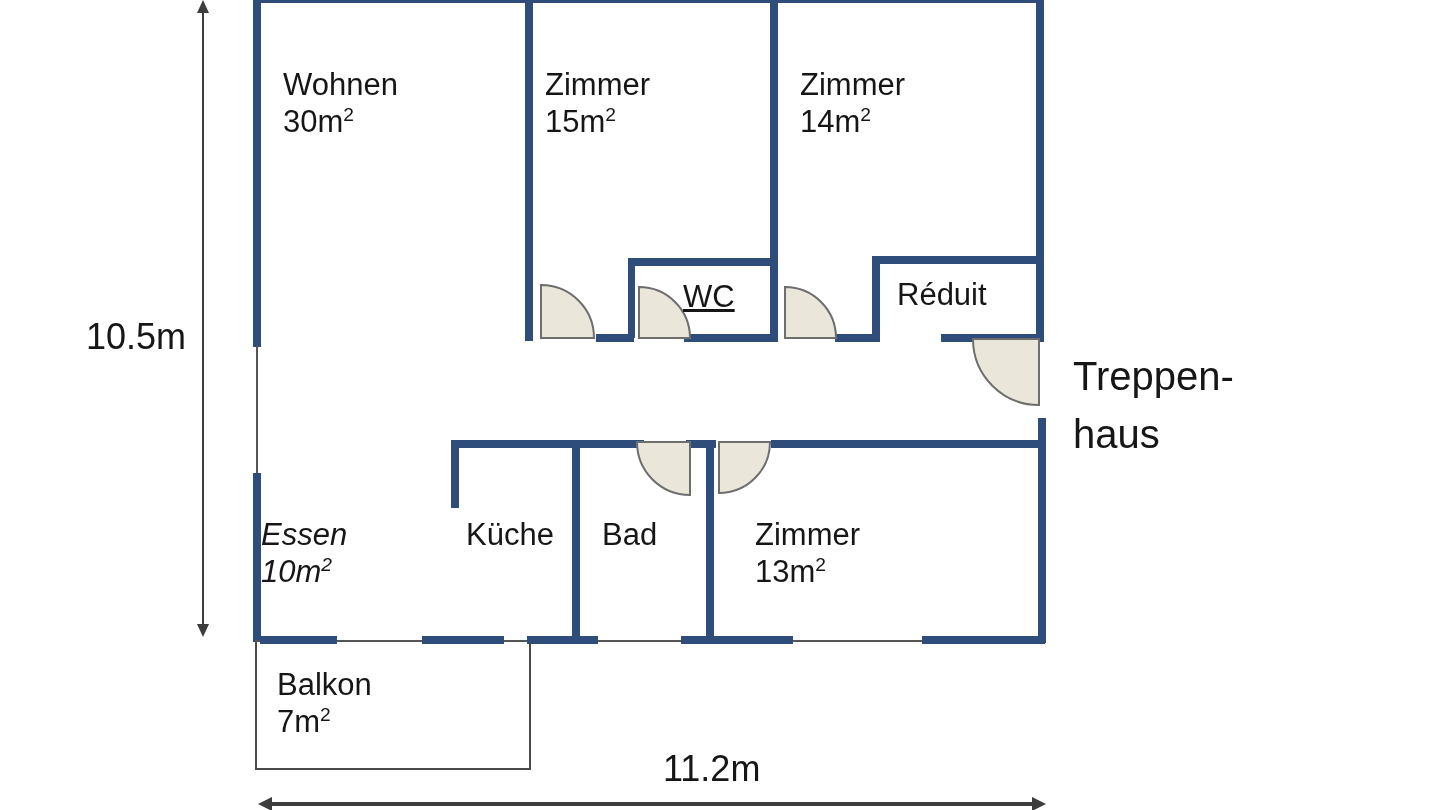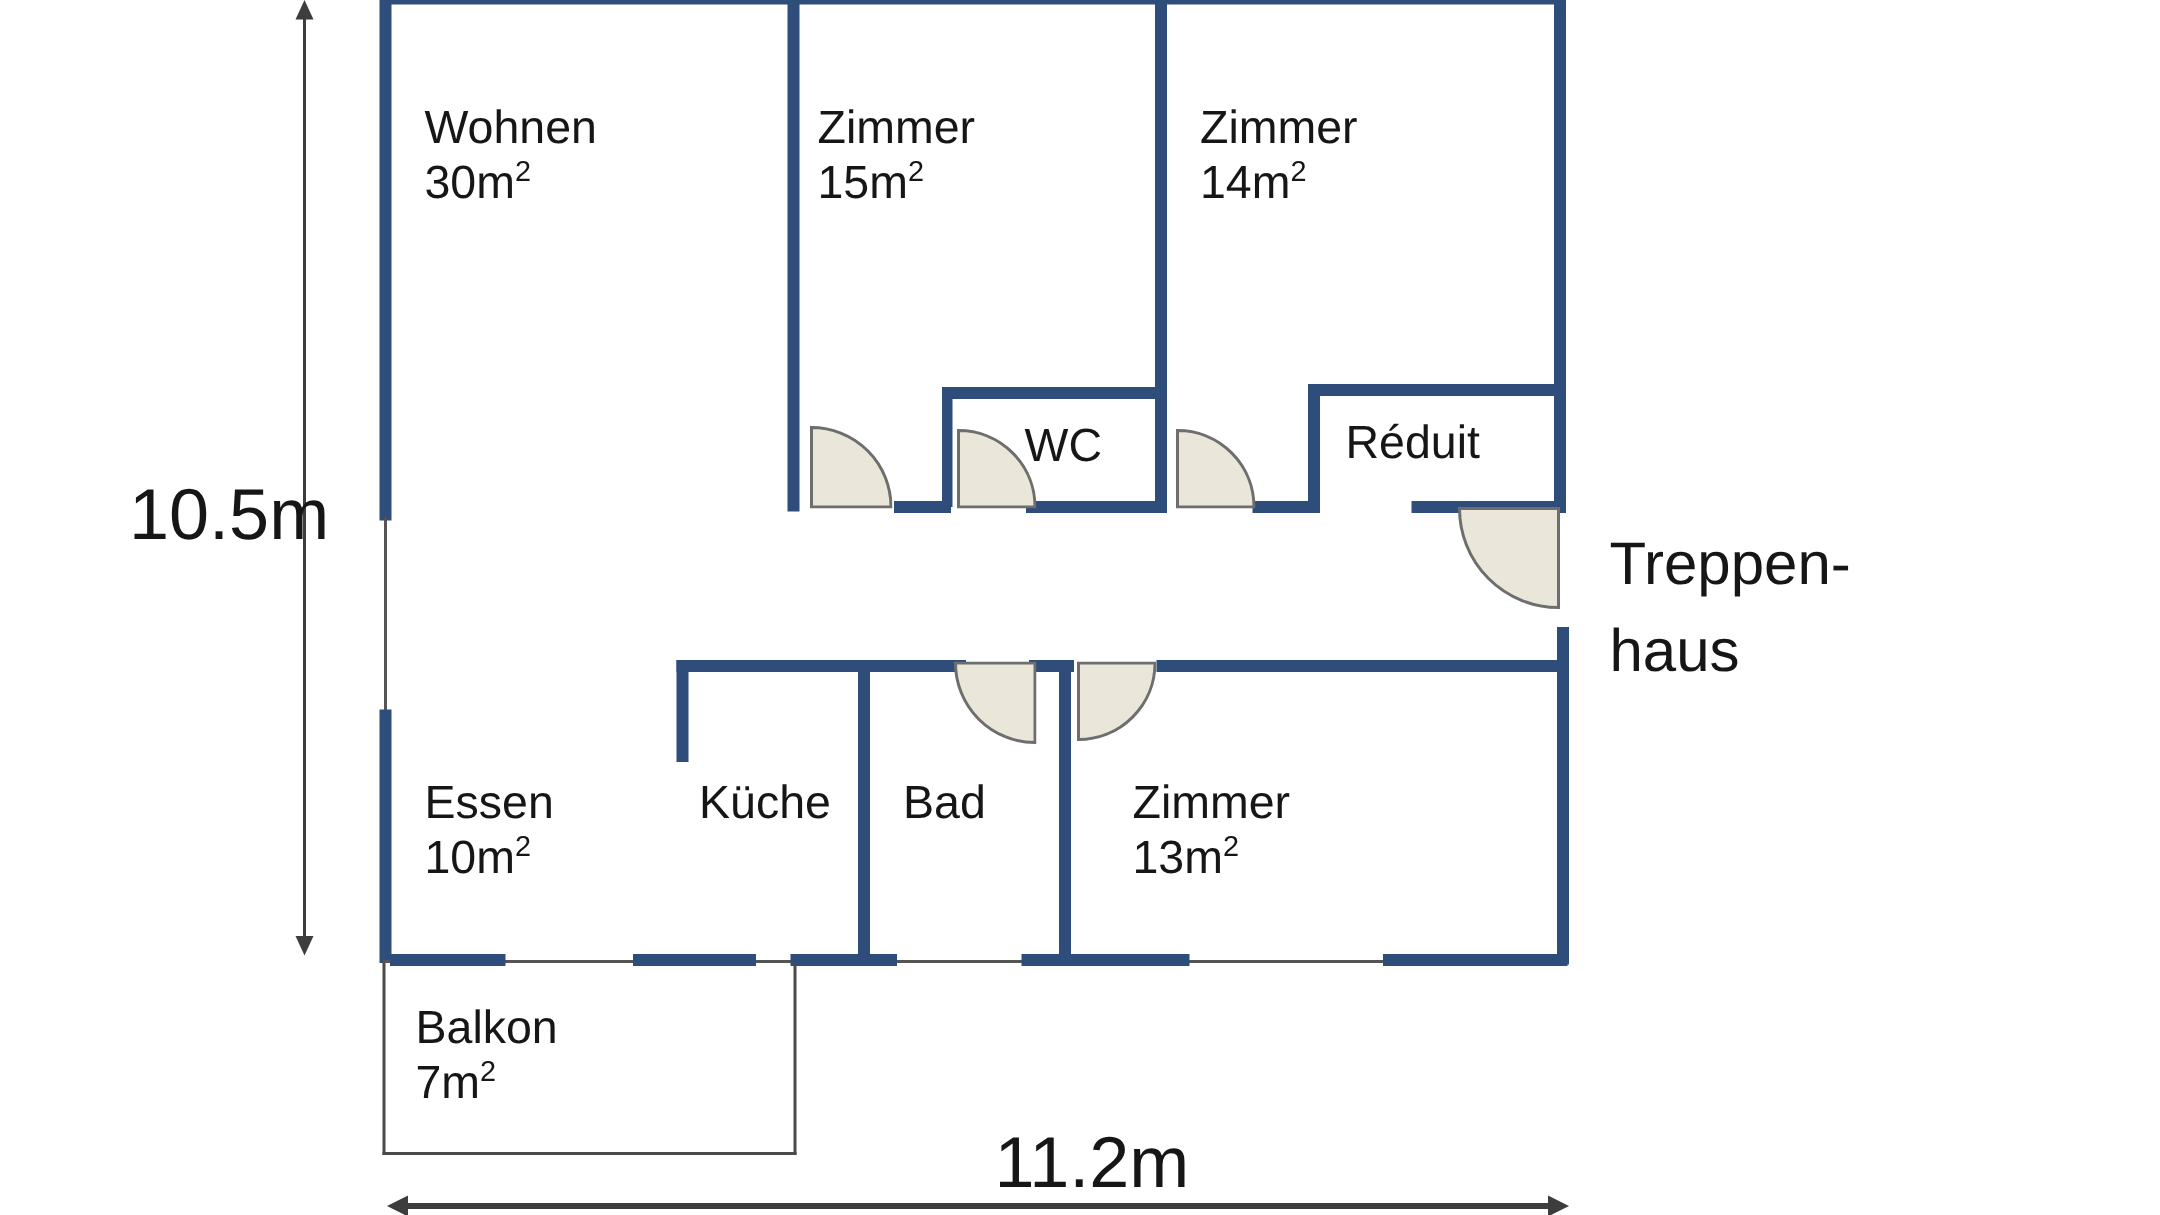--- a/index.html
+++ b/index.html
@@ -11,21 +11,21 @@
     font-family:"Liberation Sans", sans-serif;
     color:#161616;
   }
   .wall{position:absolute;background:#2e4d7b;}
   .thinline{position:absolute;background:#555555;}
   .balkonline{position:absolute;background:#4a4a4a;}
   .dimline{position:absolute;background:#3d3d3d;}
   .door{position:absolute;}
   .label{position:absolute;white-space:nowrap;font-size:31px;line-height:1.2;}
   .label sup{font-size:62%;vertical-align:super;line-height:0;}
-  .dimlabel{position:absolute;white-space:nowrap;font-size:48px;}
+  .dimlabel{position:absolute;white-space:nowrap;font-size:36px;}
   .bigname{position:absolute;white-space:nowrap;font-size:40px;line-height:1.2;}
   .arrow{position:absolute;width:0;height:0;}
   .arrow-up{border-left:6px solid transparent;border-right:6px solid transparent;border-bottom:13px solid #3d3d3d;}
   .arrow-down{border-left:6px solid transparent;border-right:6px solid transparent;border-top:13px solid #3d3d3d;}
   .arrow-left{border-top:7px solid transparent;border-bottom:7px solid transparent;border-right:14px solid #3d3d3d;}
   .arrow-right{border-top:7px solid transparent;border-bottom:7px solid transparent;border-left:14px solid #3d3d3d;}
 </style>
 </head>
 <body>
 
@@ -98,30 +98,30 @@
   <div class="label" style="left:545px;top:66px;">
     <div><span>Zimmer</span></div>
     <div><span>15m</span><sup>2</sup></div>
   </div>
 
   <div class="label" style="left:800px;top:66px;">
     <div><span>Zimmer</span></div>
     <div><span>14m</span><sup>2</sup></div>
   </div>
 
-  <div class="label" style="left:683px;top:278px;">WC</div>
+  <div class="label" style="left:683px;top:278px;text-decoration:underline;">WC</div>
 
   <div class="label" style="left:897px;top:276px;">Réduit</div>
 
   <div class="bigname" style="left:1073px;top:320px;margin-top:32px;">
     <div>Treppen-</div>
     <div style="margin-top:10px;">haus</div>
   </div>
 
-  <div class="label" style="left:283px;top:516px;">
+  <div class="label" style="left:261px;top:516px;font-style:italic;">
     <div><span>Essen</span></div>
     <div><span>10m</span><sup>2</sup></div>
   </div>
 
   <div class="label" style="left:466px;top:516px;">Küche</div>
 
   <div class="label" style="left:602px;top:516px;">Bad</div>
 
   <div class="label" style="left:755px;top:516px;">
     <div><span>Zimmer</span></div>

